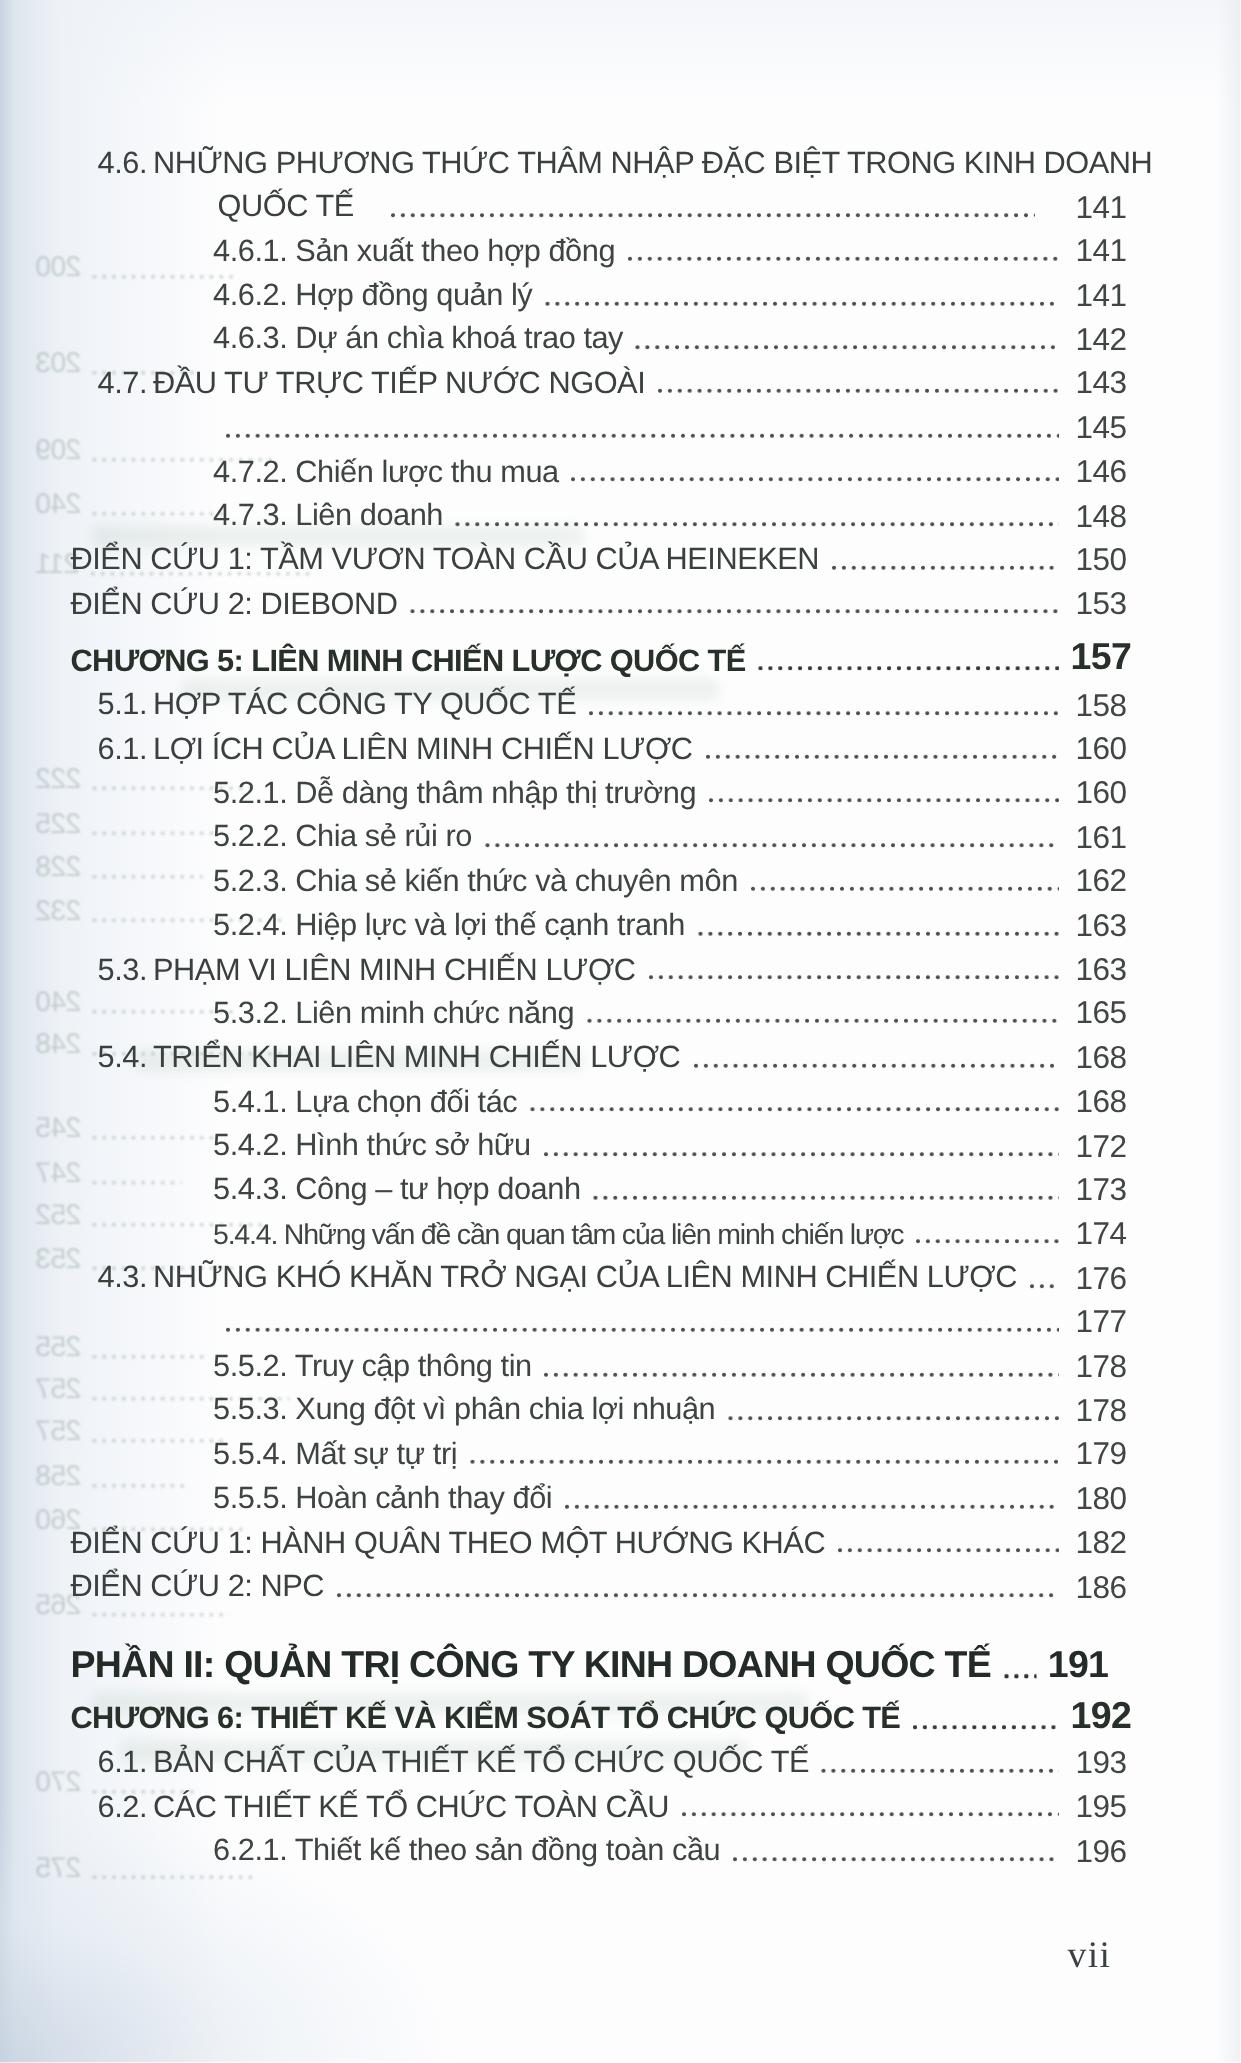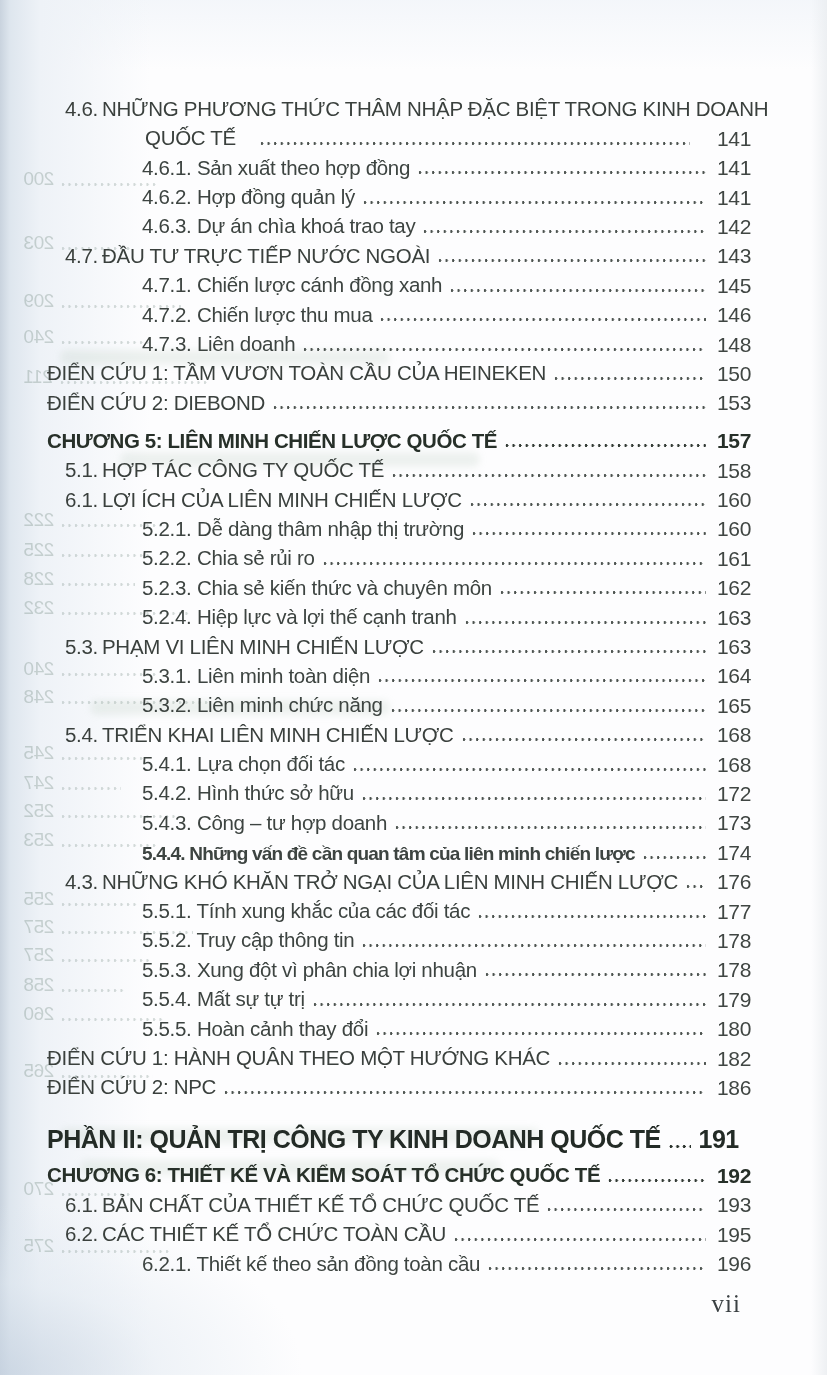--- a/index.html
+++ b/index.html
@@ -58,31 +58,31 @@
   .chapter{
     padding-left:20px;font-weight:700;color:#273029;
     letter-spacing:-.4px;
   }
   .chapter5{margin-top:6px;height:32px;}
   .chapter6{margin-top:2px;height:32px;font-size:20.5px;}
   .part{
     padding-left:20px;margin-top:14px;height:40px;
     font-weight:700;font-size:25px;color:#232b26;letter-spacing:-.5px;
   }
-  .condensed .txt{font-size:19px;letter-spacing:-.8px;font-weight:bold;}
+  .condensed .txt{font-size:19px;letter-spacing:-.8px;}
   .leader{
     flex:1 1 auto;min-width:14px;
     height:5px;margin:0 7px 3px 8px;
     background-image:radial-gradient(circle at 2px 2.5px, #4b524e 1.12px, transparent 1.5px);
     background-size:6.6px 5px;background-repeat:repeat-x;
   }
   .part .leader{flex:0 0 22px;background-image:radial-gradient(circle at 2px 2.5px, #2c342e 1.3px, transparent 1.7px);}
   .chapter .leader{background-image:radial-gradient(circle at 2px 2.5px, #333b35 1.2px, transparent 1.6px);}
   .pgnum{flex:0 0 auto;min-width:42px;text-align:center;font-size:21px;color:#40464­3;color:#404643;}
-  .chapter .pgnum{font-weight:700;color:#273029;font-size:21px;}
+  .chapter .pgnum{font-weight:700;color:#273029;font-size:25px;}
   .part .pgnum{font-weight:700;font-size:25px;color:#232b26;}
   .folio{
     position:absolute;right:86px;top:1290px;
     font-family:"Liberation Serif","DejaVu Serif",serif;
     font-size:25px;color:#3b4143;letter-spacing:1px;
   }
 </style>
 </head>
 <body>
 
@@ -219,21 +219,20 @@
     <span class="pgnum">142</span>
   </div>
       <div class="row h1">
     <span class="num">4.7.</span>
     <span class="txt">ĐẦU TƯ TRỰC TIẾP NƯỚC NGOÀI</span>
     <span class="leader"></span>
     <span class="pgnum">143</span>
   </div>
       <div class="row sub">
 
-    <span class="txt">4.7.1. Chiến lược cánh đồng xanh</span>
     <span class="leader"></span>
     <span class="pgnum">145</span>
   </div>
       <div class="row sub">
 
     <span class="txt">4.7.2. Chiến lược thu mua</span>
     <span class="leader"></span>
     <span class="pgnum">146</span>
   </div>
       <div class="row sub">
@@ -297,26 +296,20 @@
     <span class="pgnum">163</span>
   </div>
       <div class="row h1">
     <span class="num">5.3.</span>
     <span class="txt">PHẠM VI LIÊN MINH CHIẾN LƯỢC</span>
     <span class="leader"></span>
     <span class="pgnum">163</span>
   </div>
       <div class="row sub">
 
-    <span class="txt">5.3.1. Liên minh toàn diện</span>
-    <span class="leader"></span>
-    <span class="pgnum">164</span>
-  </div>
-      <div class="row sub">
-
     <span class="txt">5.3.2. Liên minh chức năng</span>
     <span class="leader"></span>
     <span class="pgnum">165</span>
   </div>
       <div class="row h1">
     <span class="num">5.4.</span>
     <span class="txt">TRIỂN KHAI LIÊN MINH CHIẾN LƯỢC</span>
     <span class="leader"></span>
     <span class="pgnum">168</span>
   </div>
@@ -345,21 +338,20 @@
     <span class="pgnum">174</span>
   </div>
       <div class="row h1">
     <span class="num">4.3.</span>
     <span class="txt">NHỮNG KHÓ KHĂN TRỞ NGẠI CỦA LIÊN MINH CHIẾN LƯỢC</span>
     <span class="leader"></span>
     <span class="pgnum">176</span>
   </div>
       <div class="row sub">
 
-    <span class="txt">5.5.1. Tính xung khắc của các đối tác</span>
     <span class="leader"></span>
     <span class="pgnum">177</span>
   </div>
       <div class="row sub">
 
     <span class="txt">5.5.2. Truy cập thông tin</span>
     <span class="leader"></span>
     <span class="pgnum">178</span>
   </div>
       <div class="row sub">

